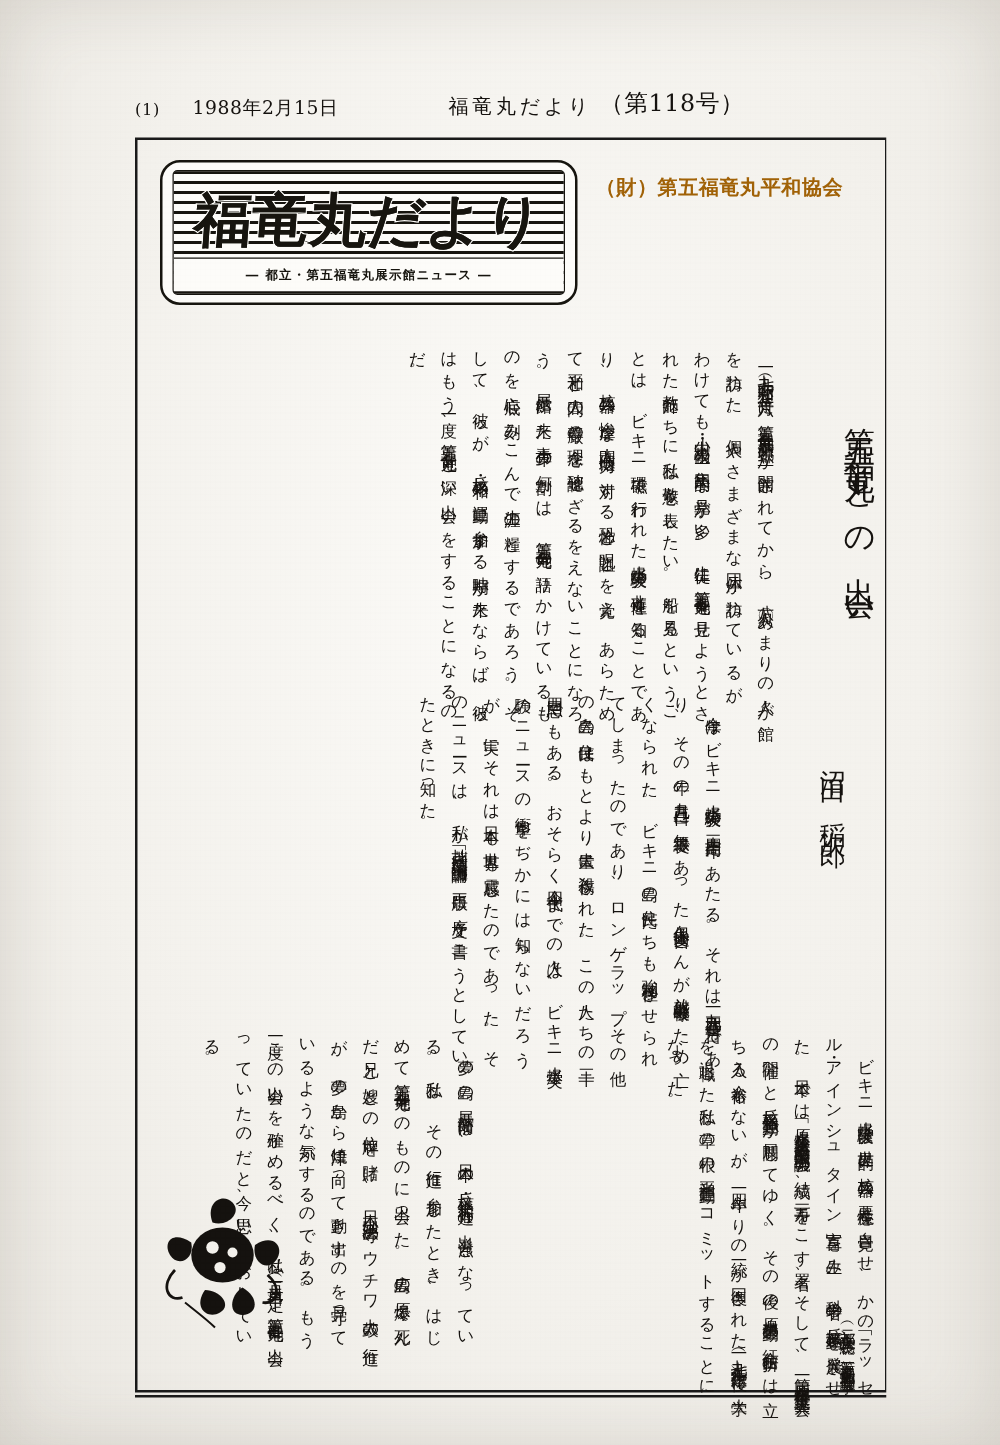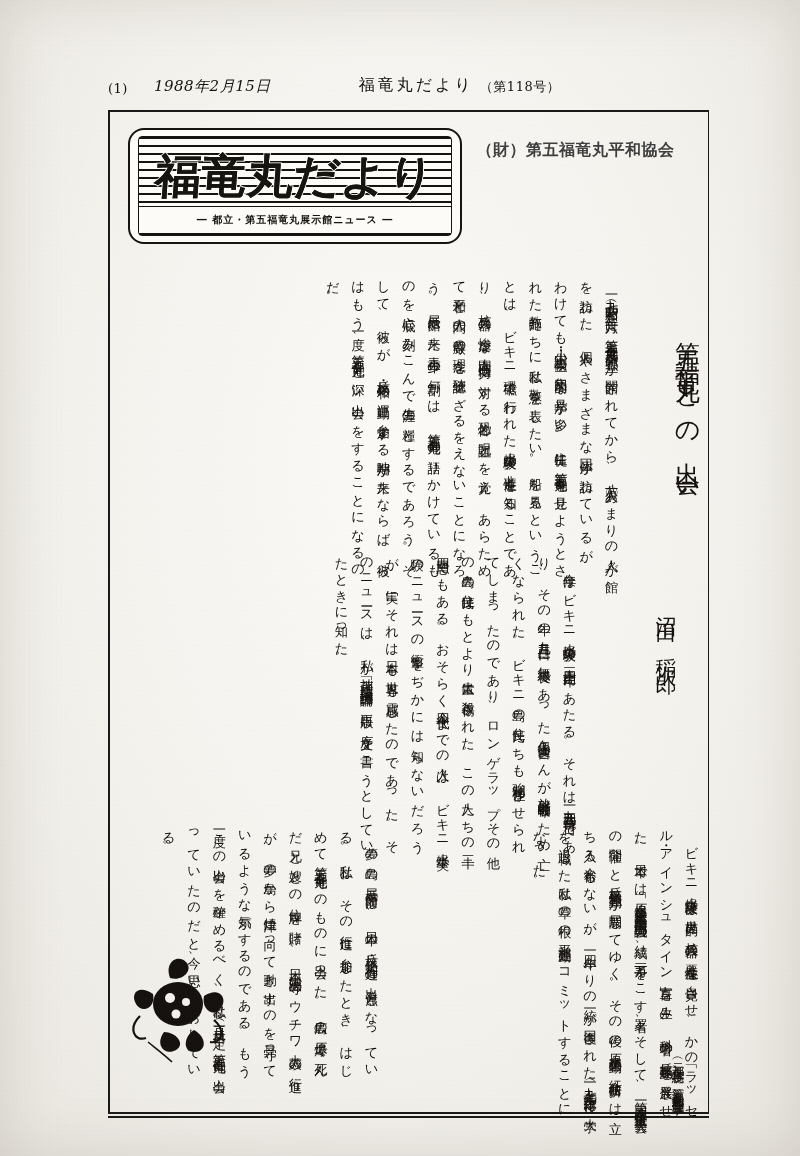--- a/index.html
+++ b/index.html
@@ -12,23 +12,23 @@
     position:absolute;inset:0;
     background:
       radial-gradient(ellipse at 50% 40%, #fbfaf7 0%, #f3f1ec 60%, #e9e6e0 100%);
   }
   
   .topbar{
     position:absolute;left:108px;top:70px;width:590px;height:26px;
     display:flex;align-items:flex-end;color:#15120f;
   }
   .pg-num{font-size:13px;letter-spacing:.5px;}
-  .issue-date{font-size:15px;margin-left:26px;letter-spacing:.5px;font-style:italic;}
+  .issue-date{font-size:15px;margin-left:26px;letter-spacing:.5px;}
   .paper-name{font-size:16px;margin-left:88px;letter-spacing:3px;}
-  .issue-no{font-size:13px;margin-left:6px;letter-spacing:.5px;}
+  .issue-no{font-size:19px;margin-left:6px;letter-spacing:.5px;}
 
   
   .outerbox{
     position:absolute;left:108px;top:110px;width:598px;height:1000px;
     border-left:2px solid #1a1a1a;border-top:2px solid #1a1a1a;
     border-right:1px solid #1a1a1a;border-bottom:2px solid #1a1a1a;
   }
   .outerbox::after{
     content:"";position:absolute;left:-2px;right:-1px;bottom:-6px;height:2px;
     background:#1a1a1a;
@@ -63,21 +63,21 @@
     display:flex;align-items:center;justify-content:center;
   }
   .mast-sub{
     font-family:"DejaVu Sans","Liberation Sans",sans-serif;
     font-weight:bold;font-size:10px;color:#17150f;letter-spacing:1px;
   }
 
   
   .publisher{
     position:absolute;left:455px;top:140px;width:245px;
-    text-align:right;color:#404040;
+    text-align:right;color:#a16207;
     font-family:"DejaVu Sans","Liberation Sans",sans-serif;
   }
   .pub-org{font-size:16px;font-weight:bold;letter-spacing:.5px;margin-bottom:9px;
            text-align:center;padding-right:4px;}
   .pub-line{font-size:14px;font-weight:bold;letter-spacing:.5px;line-height:1.45;}
   .pub-zip{font-size:12px;font-weight:normal;}
   .headline{
     position:absolute;right:96px;top:322px;height:330px;
     writing-mode:vertical-rl;text-orientation:upright;
     font-size:25px;letter-spacing:9px;color:#15120f;font-weight:500;

